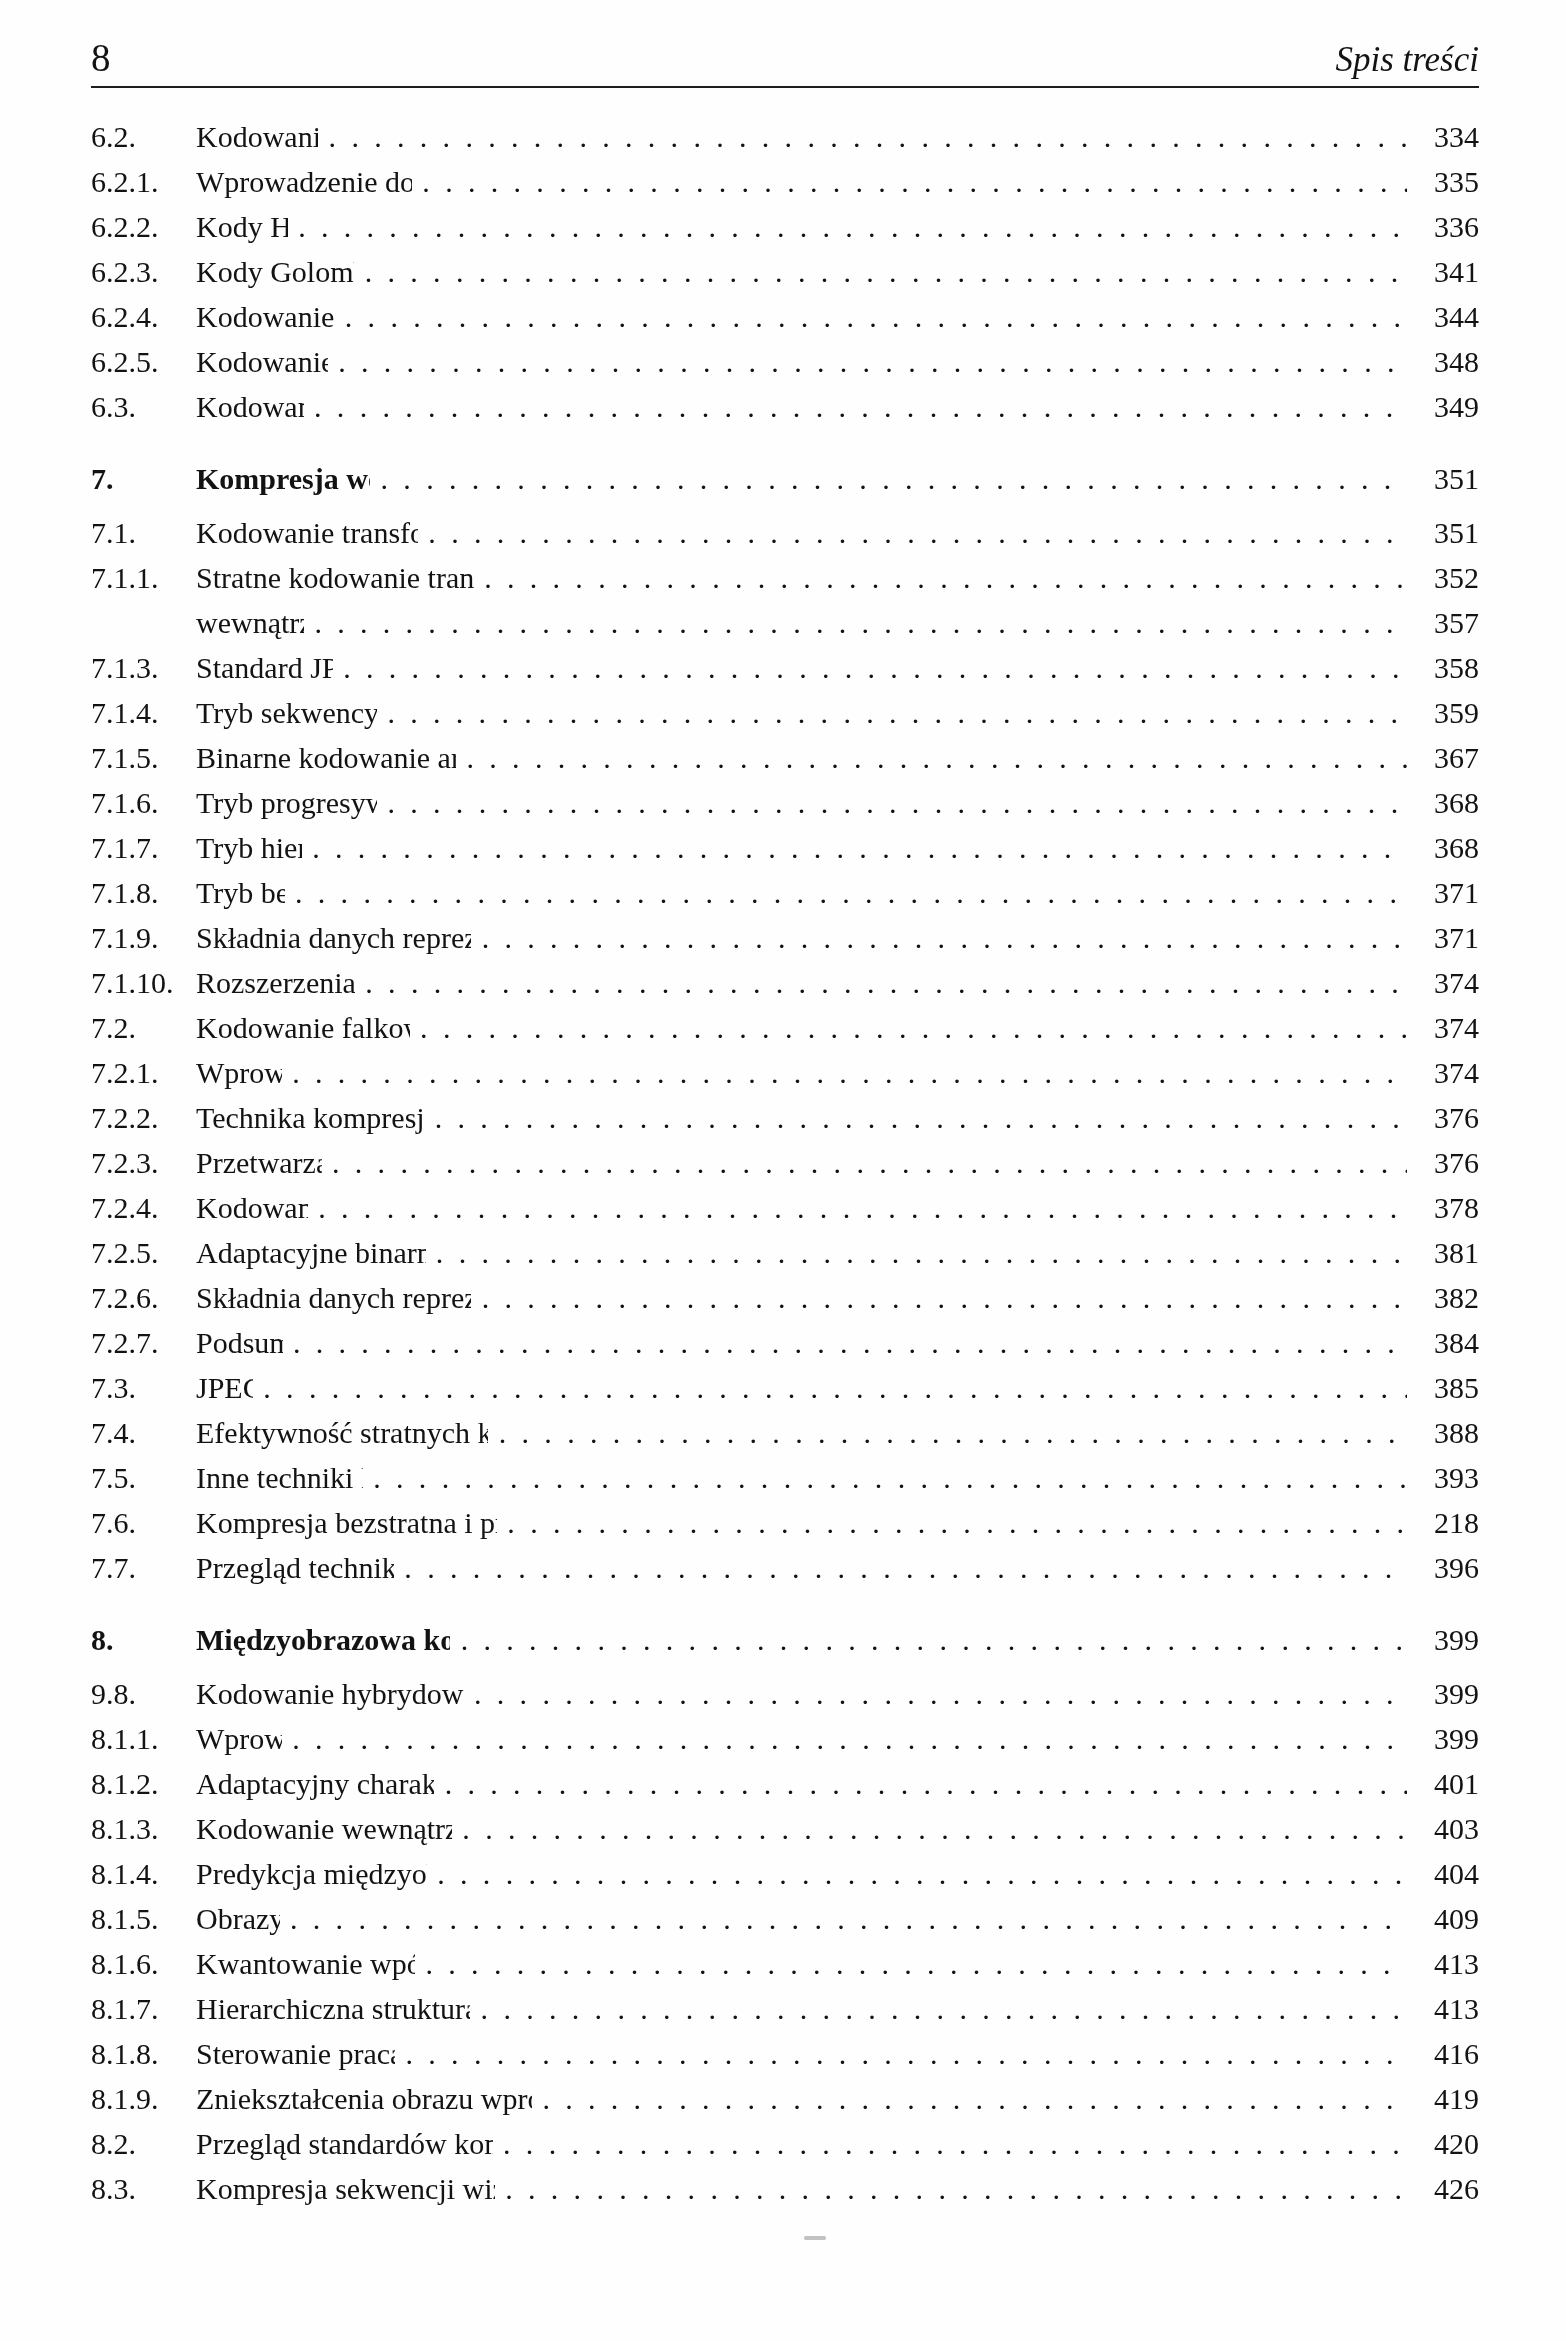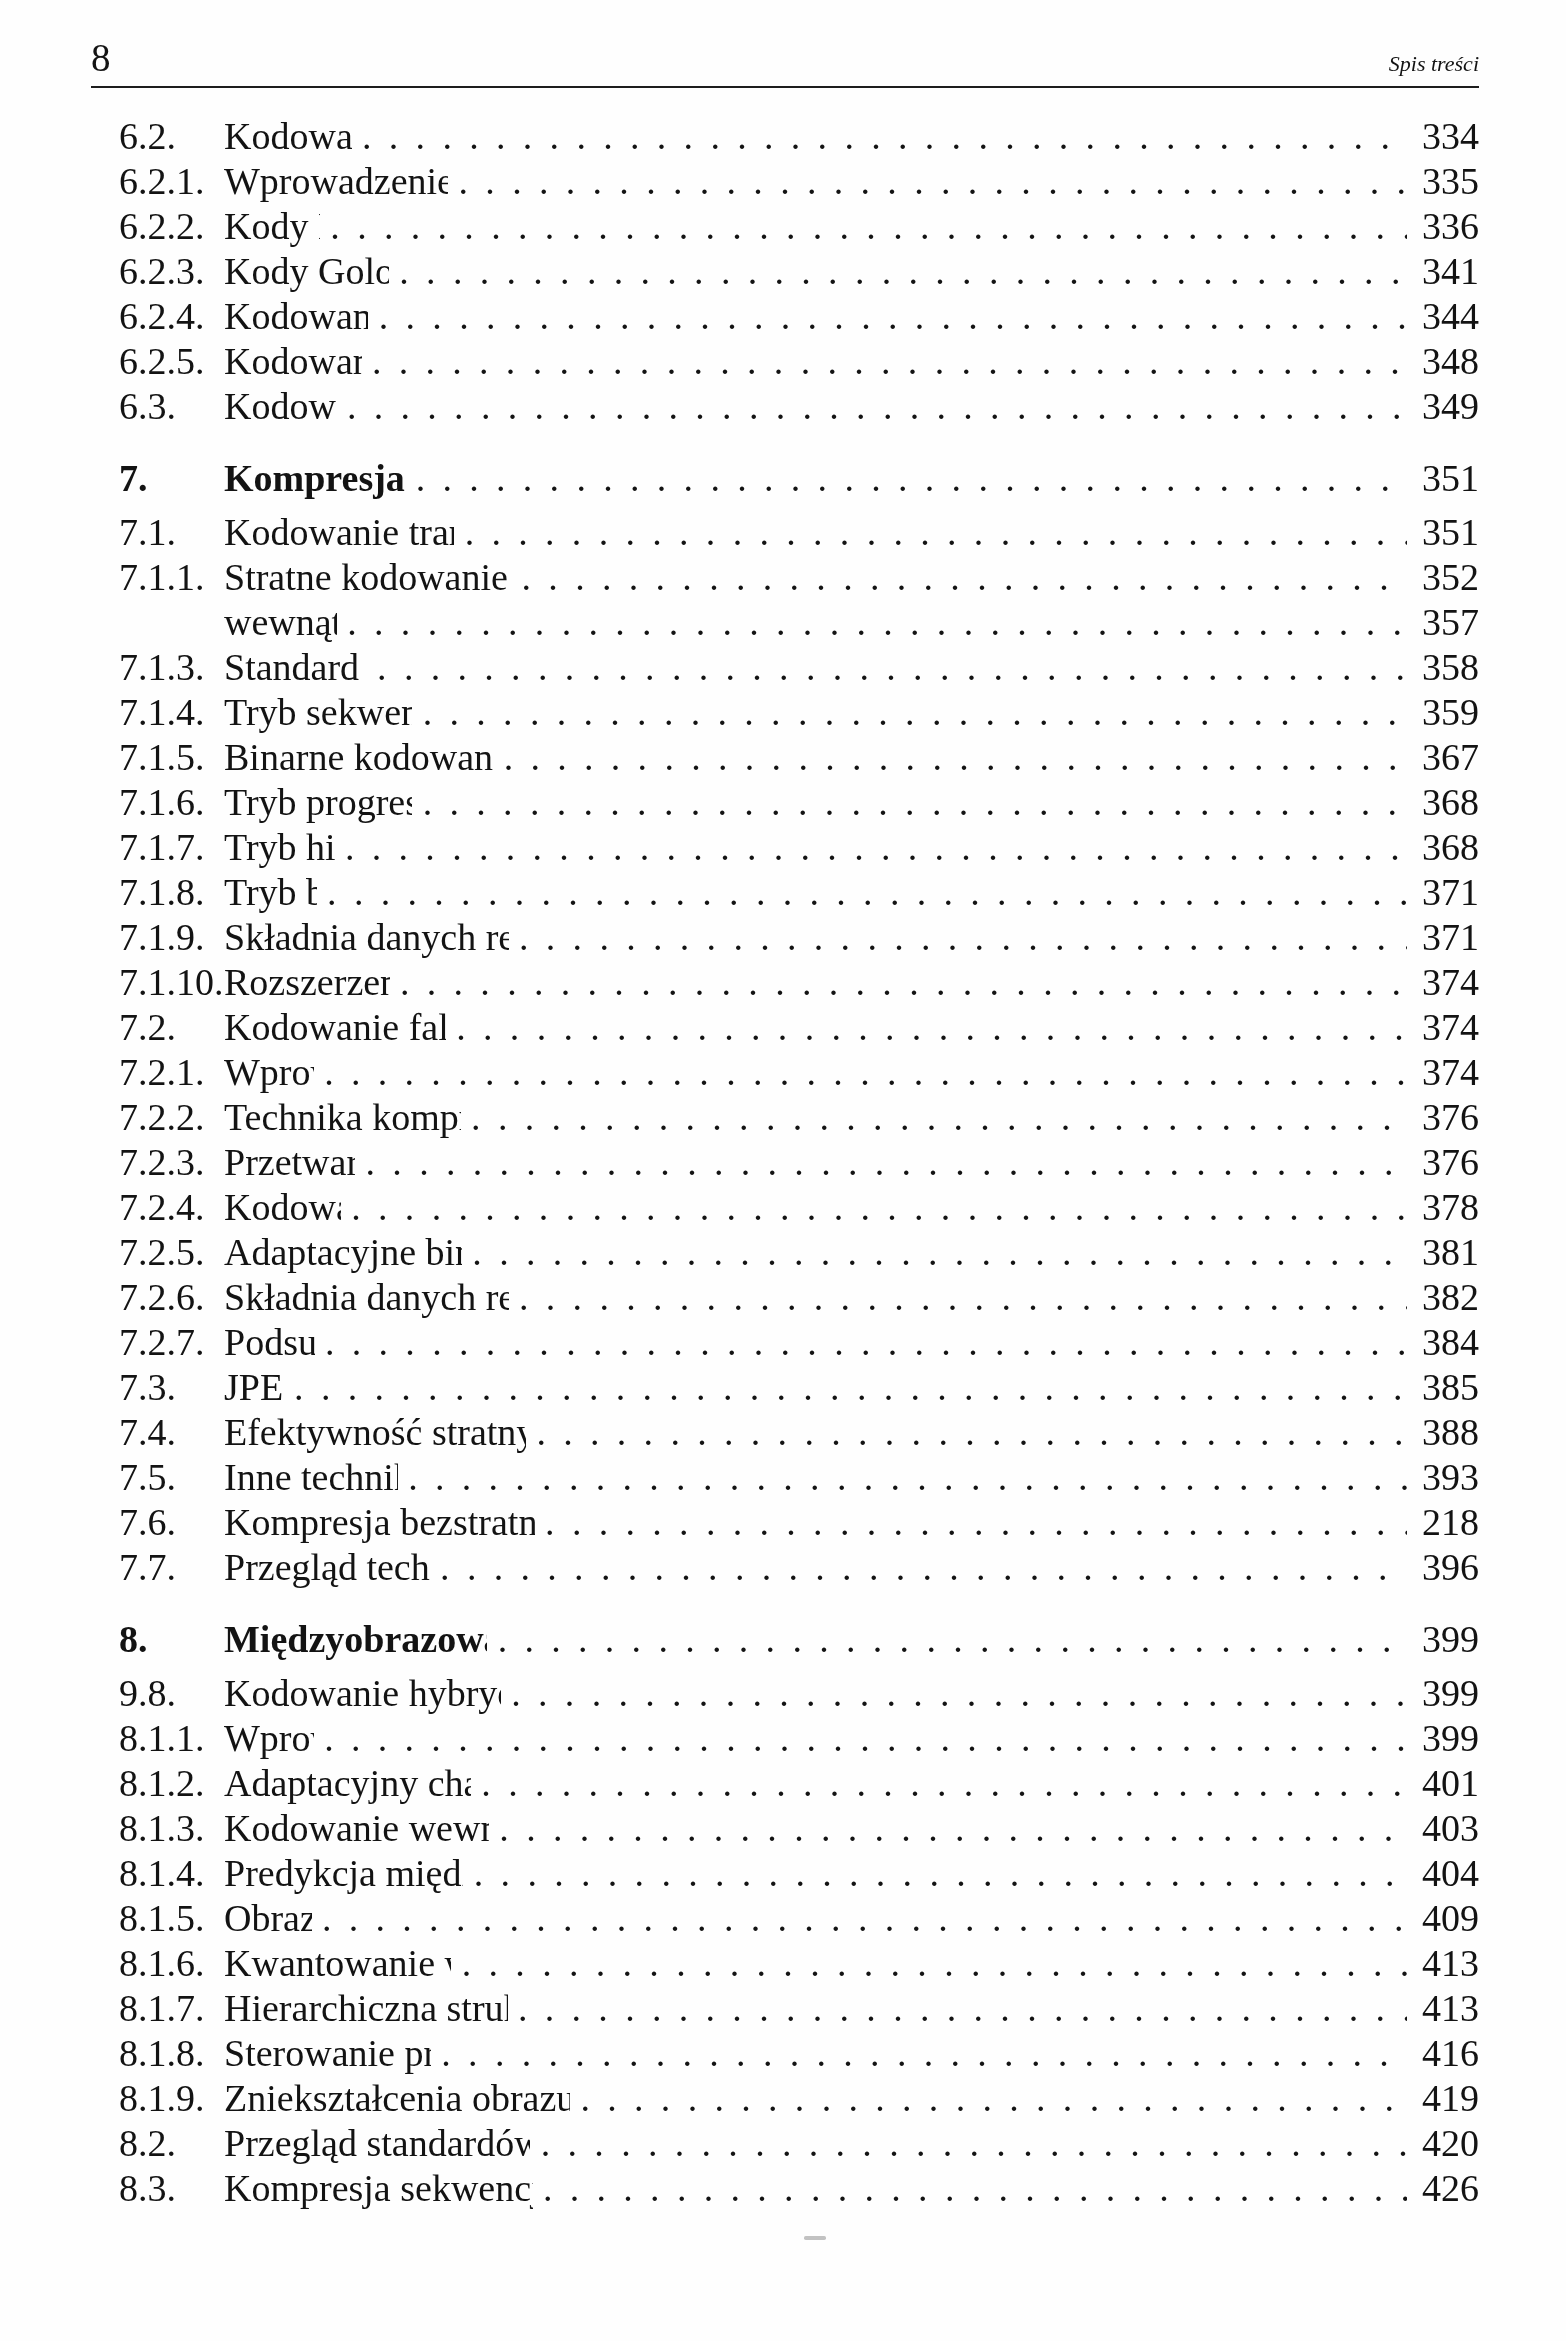--- a/index.html
+++ b/index.html
@@ -16,36 +16,35 @@
     padding: 38px 87px 0 91px;
   }
 
   
   .page-header {
     display: flex;
     justify-content: space-between;
     align-items: baseline;
   }
   .folio { font-size: 39px; line-height: 1; }
-  .running-title { font-size: 22px; font-style: italic; line-height: 1; }
+  .running-title { font-size: 35px; font-style: italic; line-height: 1; }
   .header-rule {
     border: 0;
     border-top: 2.6px solid #1d1d1d;
     margin-top: 8.6px;
   }
 
   
   .toc { margin-top: 26px; }
 
   .row {
     display: flex;
     align-items: flex-start;
-    font-size: 38px;
+    font-size: 30px;
     line-height: 45px;
-    margin-left: 28px;
   }
   .num   { flex: 0 0 105px; white-space: nowrap; }
   .title { white-space: nowrap; flex: 0 1 auto; min-width: 0; overflow: hidden; }
   .dots  {
     flex: 1 1 auto;
     min-width: 0;
     overflow: hidden;
     white-space: nowrap;
     margin: 0 8.6px 0 10.3px;
   }

